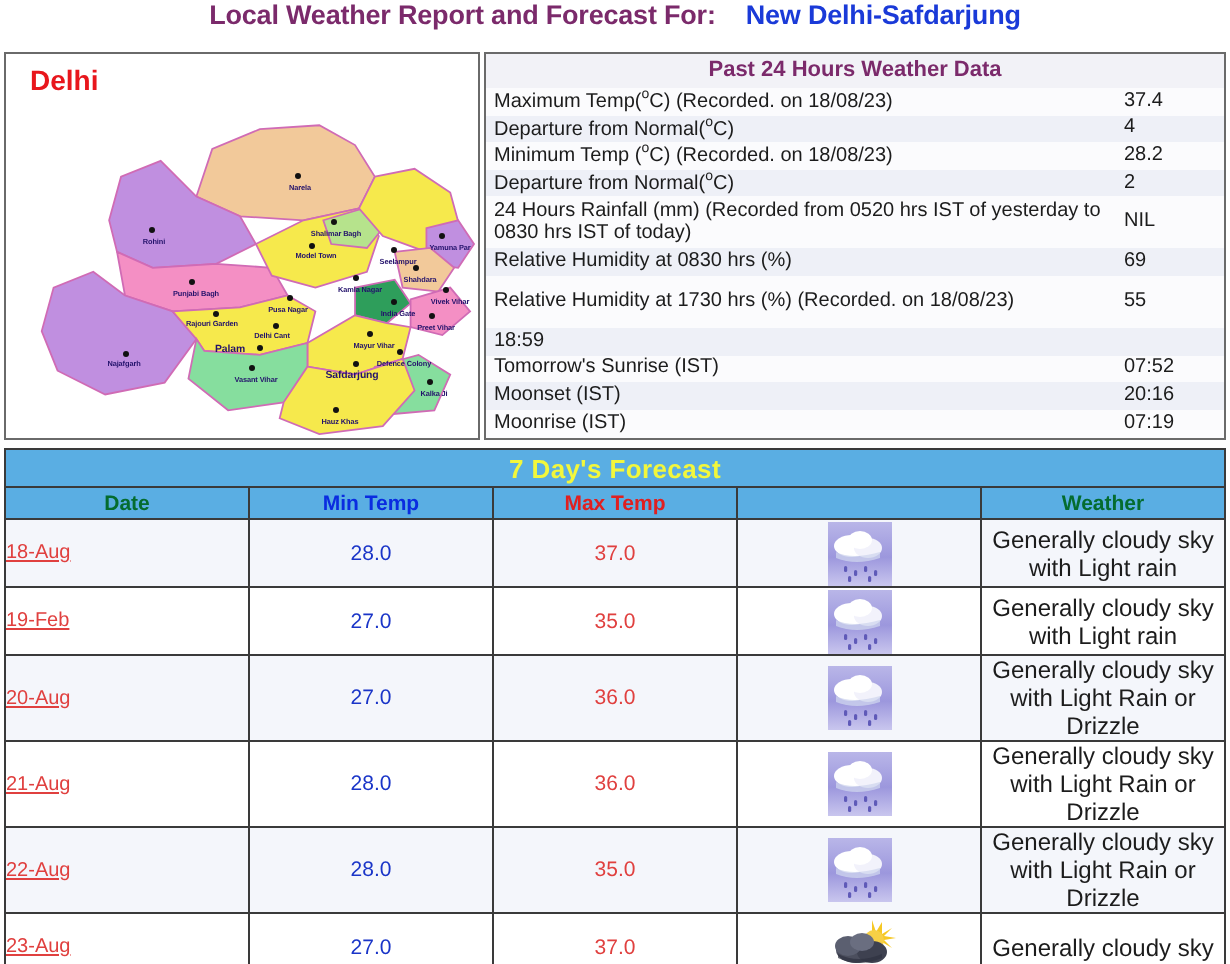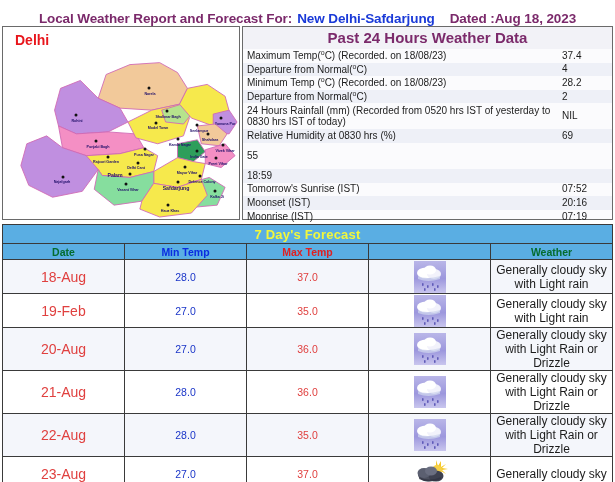--- a/index.html
+++ b/index.html
@@ -17,23 +17,23 @@
     position: relative;
     width: 615px;
     height: 482px;
     background: #ffffff;
   }
 
   
   .title-bar {
     height: 26px;
     display: flex;
-    align-items: flex-end;
+    align-items: flex-start;
     justify-content: center;
-    gap: 5px;
+    gap: 15px;
     font-size: 13.5px;
     font-weight: bold;
     white-space: nowrap;
     letter-spacing: -0.1px;
   }
   .title-main { color: #7b2a6b; }
   .title-station { color: #1a3ad8; }
   .title-dated { color: #7b2a6b; margin-left: 10px; }
 
   
@@ -91,21 +91,21 @@
     flex: 1;
     margin-left: 2px;
     border: 1px solid #6a6a6a;
     box-sizing: border-box;
     background: #fbfbfd;
     display: flex;
     flex-direction: column;
   }
   .data-title {
     text-align: center;
-    font-size: 15px;
+    font-size: 11px;
     font-weight: bold;
     color: #7b2a6b;
     padding: 2px 0 3px;
     background: #f2f2f7;
   }
   .data-rows { flex: 1; }
   .data-row {
     display: flex;
     align-items: center;
     font-size: 10px;
@@ -155,23 +155,23 @@
     font-weight: bold;
     text-align: center;
   }
   .h-date { color: #046c2f; }
   .h-min { color: #0a2ce0; }
   .h-max { color: #e02020; }
   .h-weather { color: #046c2f; }
   .fc-row { height: 34px; background: #ffffff; }
   .fc-row.alt { background: #f4f6fb; }
   .c-date {
-    text-align: center;
-    font-size: 14px;
+    font-size: 10px;
     color: #e0403f;
+    text-decoration: underline;
   }
   .c-min {
     text-align: center;
     font-size: 10.5px;
     color: #1a35c8;
   }
   .c-max {
     text-align: center;
     font-size: 10.5px;
     color: #e0403f;
@@ -193,21 +193,20 @@
   }
 </style>
 </head>
 <body>
 
 <div class="page">
 
   <div class="title-bar">
     <span class="title-main">Local Weather Report and Forecast For:</span>
     <span class="title-station">New Delhi-Safdarjung</span>
-    <span class="title-dated">Dated :Aug 18, 2023</span>
   </div>
 
   <div class="upper">
 
     <div class="map-panel">
       <div class="map-title">Delhi</div>
       <svg class="map-canvas" viewBox="0 0 238 194" preserveAspectRatio="none">
 
         <path d="M96 72 L104 48 L128 38 L158 36 L176 46 L186 62 L178 78 L150 84 L118 82 Z" fill="#f2c99a" stroke="#d06bb5" stroke-width="0.9"></path>
 
@@ -314,20 +313,21 @@
           </div>
           <div class="data-row tall">
             <div class="dr-label">24 Hours Rainfall (mm) (Recorded from 0520 hrs IST of yesterday to 0830 hrs IST of today)</div>
             <div class="dr-value">NIL</div>
           </div>
           <div class="data-row alt">
             <div class="dr-label">Relative Humidity at 0830 hrs (%)</div>
             <div class="dr-value">69</div>
           </div>
           <div class="data-row tall">
+            <div class="dr-label">Relative Humidity at 1730 hrs (%) (Recorded. on 18/08/23)</div>
             <div class="dr-value">55</div>
           </div>
           <div class="data-row alt">
             <div class="dr-value">18:59</div>
           </div>
           <div class="data-row">
             <div class="dr-label">Tomorrow's Sunrise (IST)</div>
             <div class="dr-value">07:52</div>
           </div>
           <div class="data-row alt">

